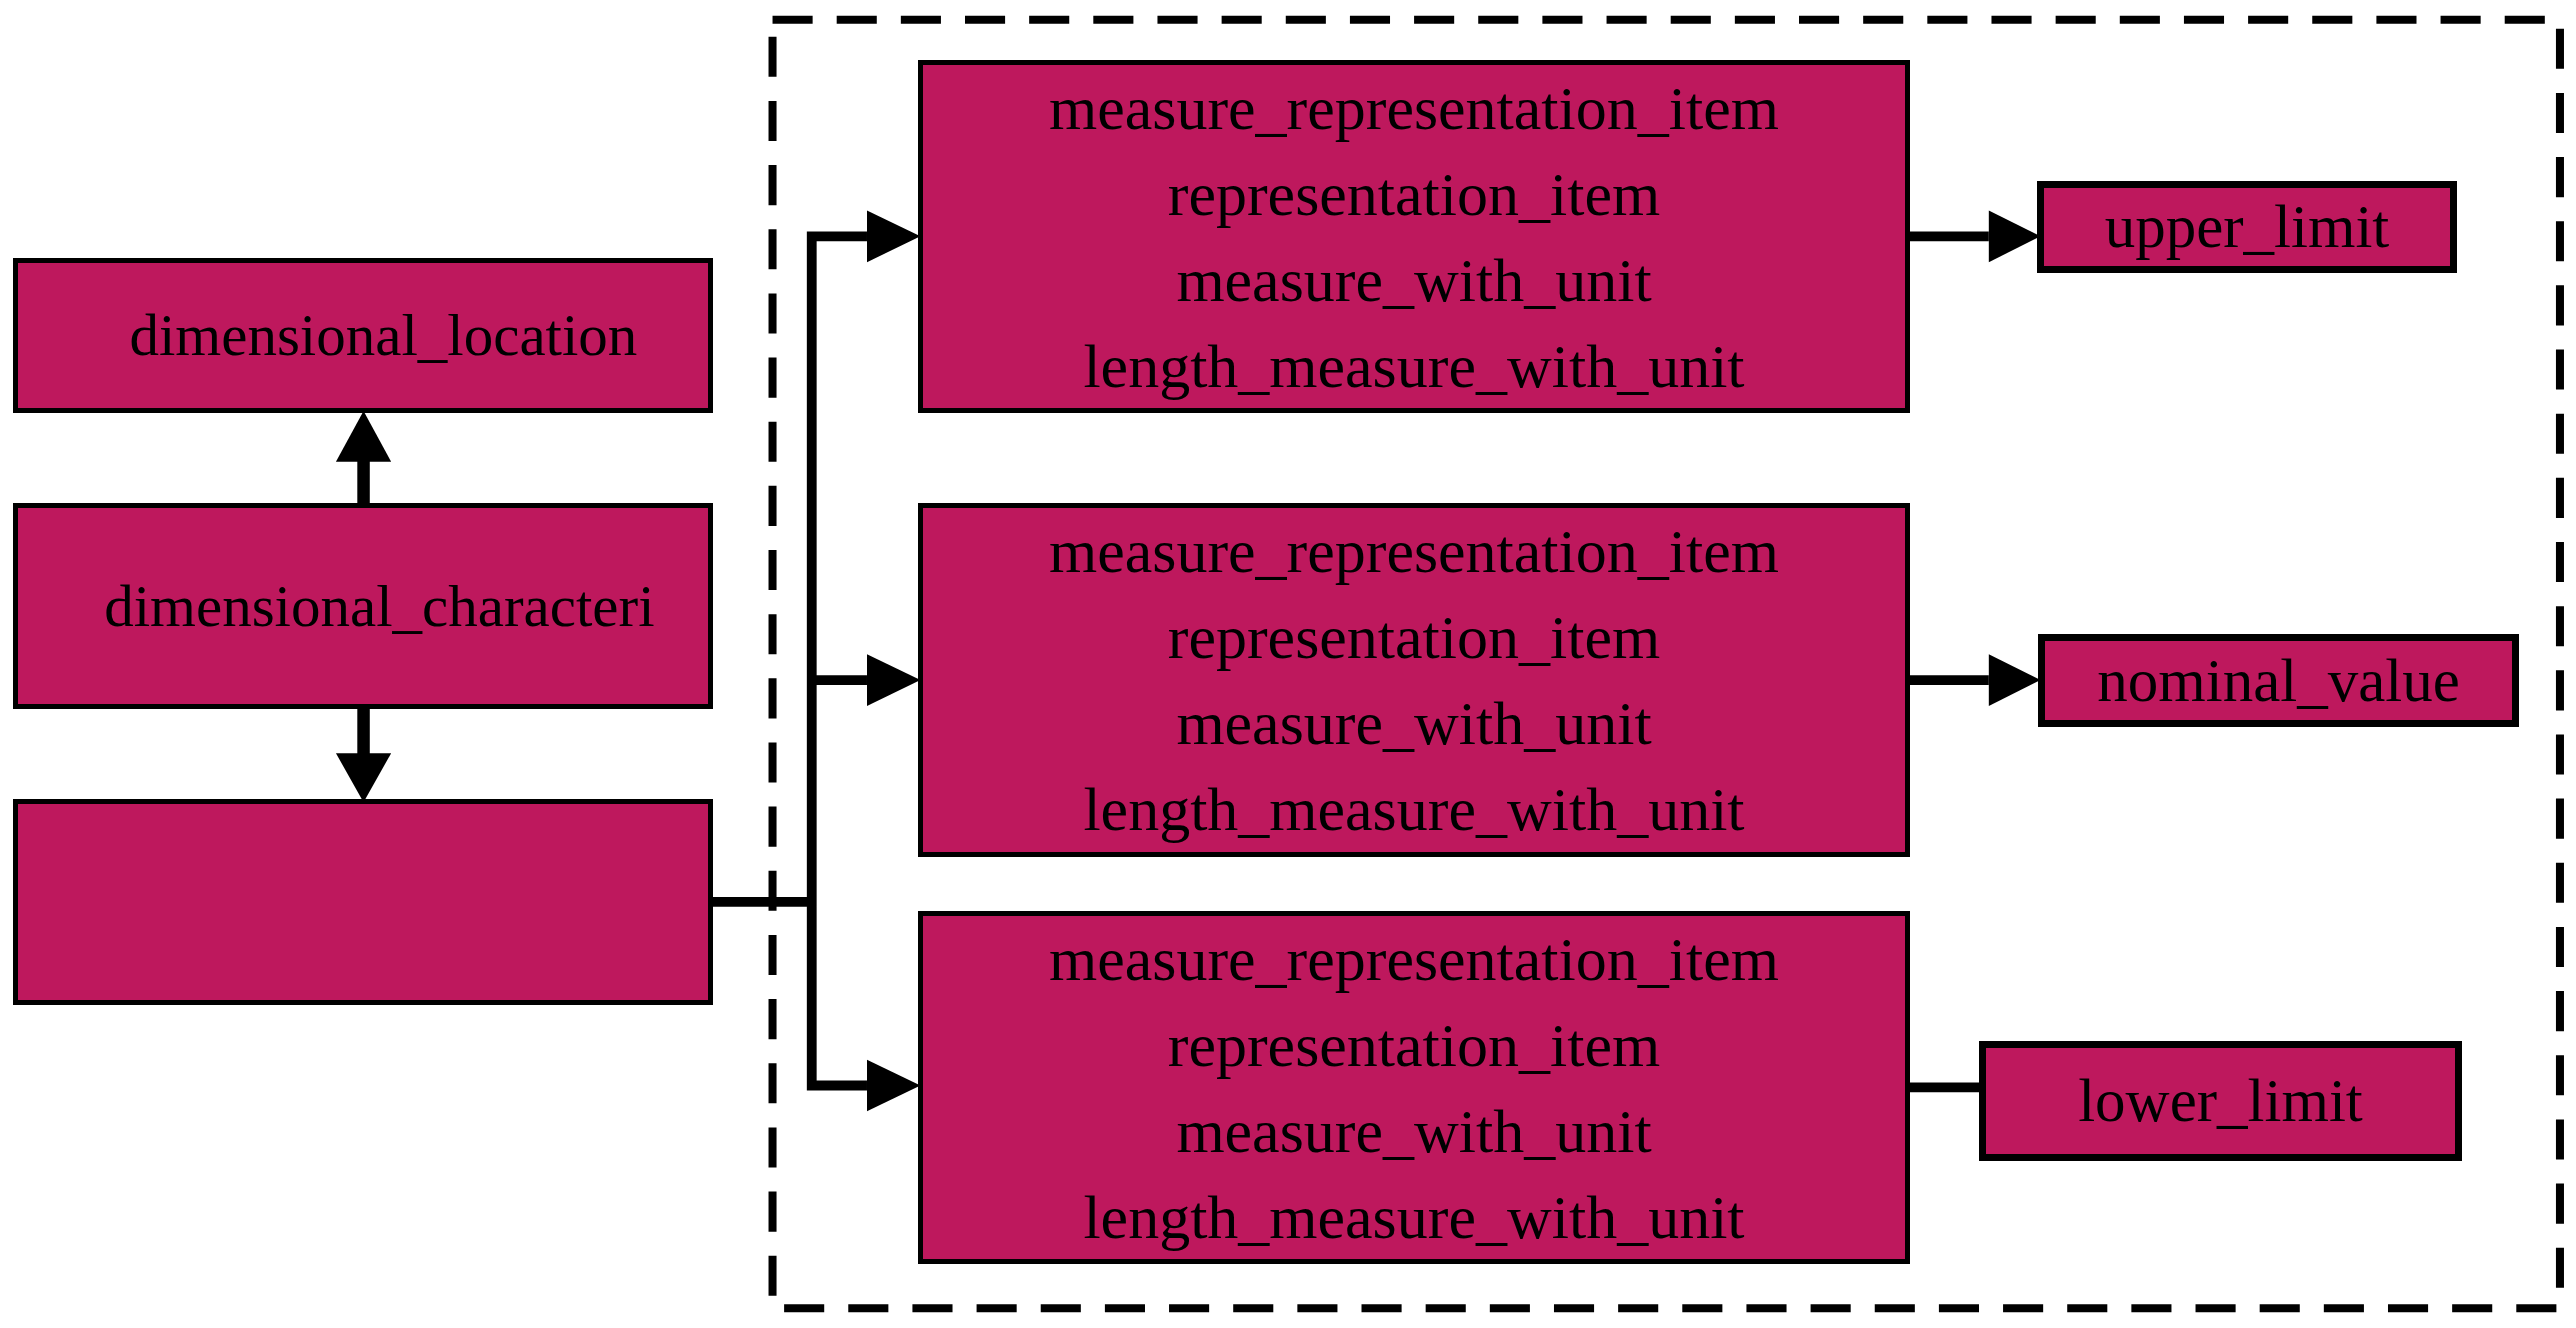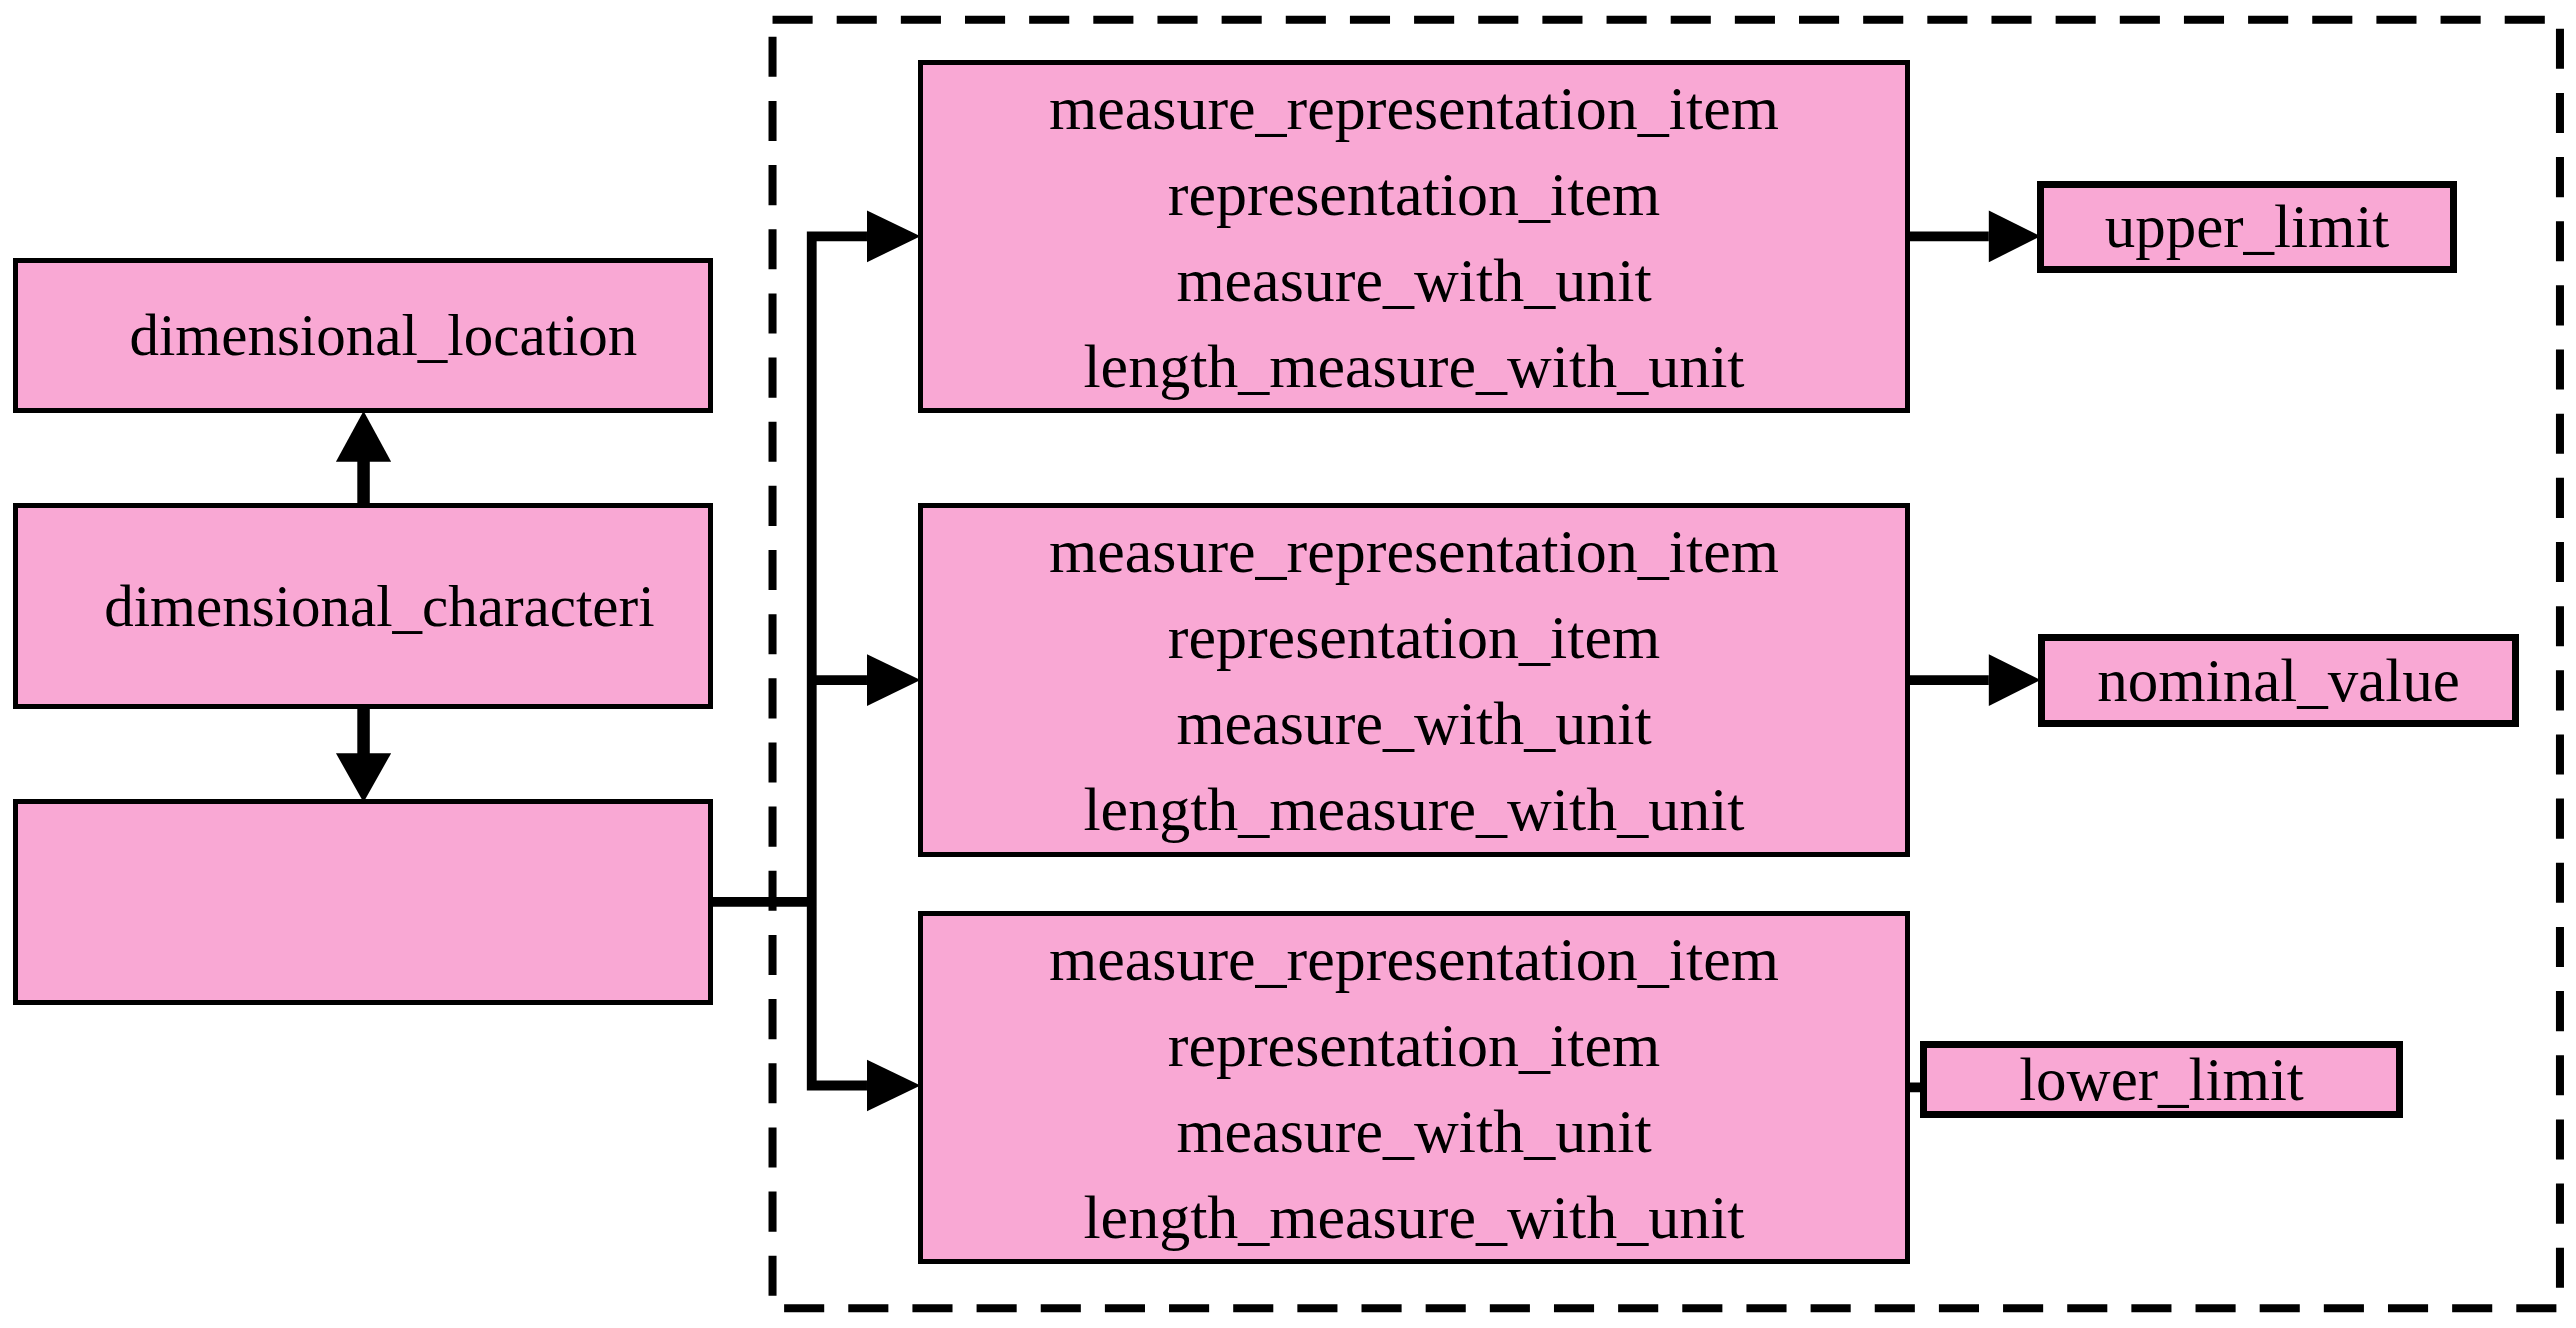--- a/index.html
+++ b/index.html
@@ -19,21 +19,21 @@
   #connector-layer {
     position: absolute;
     left: 0;
     top: 0;
     width: 2576px;
     height: 1329px;
   }
   .box {
     position: absolute;
     box-sizing: border-box;
-    background: #f9a8d4;
+    background: #be185d;
     border: 5.3px solid #000000;
     display: flex;
     flex-direction: column;
     align-items: center;
     justify-content: center;
     text-align: center;
     z-index: 2;
   }
   .left-box {
     left: 13.4px;
@@ -54,21 +54,21 @@
   #measure-box-0 { top: 60px; }
   #measure-box-1 { top: 503px; height: 354px; }
   #measure-box-2 { top: 911px; }
   .output-box {
     border-width: 7.1px;
     font-size: 61px;
     line-height: 80px;
   }
   #output-box-0 { left: 2037px; top: 181px; width: 420px; height: 92px; }
   #output-box-1 { left: 2038px; top: 634px; width: 481px; height: 93px; }
-  #output-box-2 { left: 1920px; top: 1041px; width: 483px; height: 77px; }
+  #output-box-2 { left: 1979px; top: 1041px; width: 483px; height: 120px; }
   .ln { white-space: nowrap; }
 </style>
 </head>
 <body>
 
 <div id="stage">
 
   <svg id="connector-layer" viewBox="0 0 2891 1491" xmlns="http://www.w3.org/2000/svg">
 
     <rect x="867" y="22" width="2006" height="1446" fill="none" stroke="#000000" stroke-width="9" stroke-dasharray="45 27"></rect>

